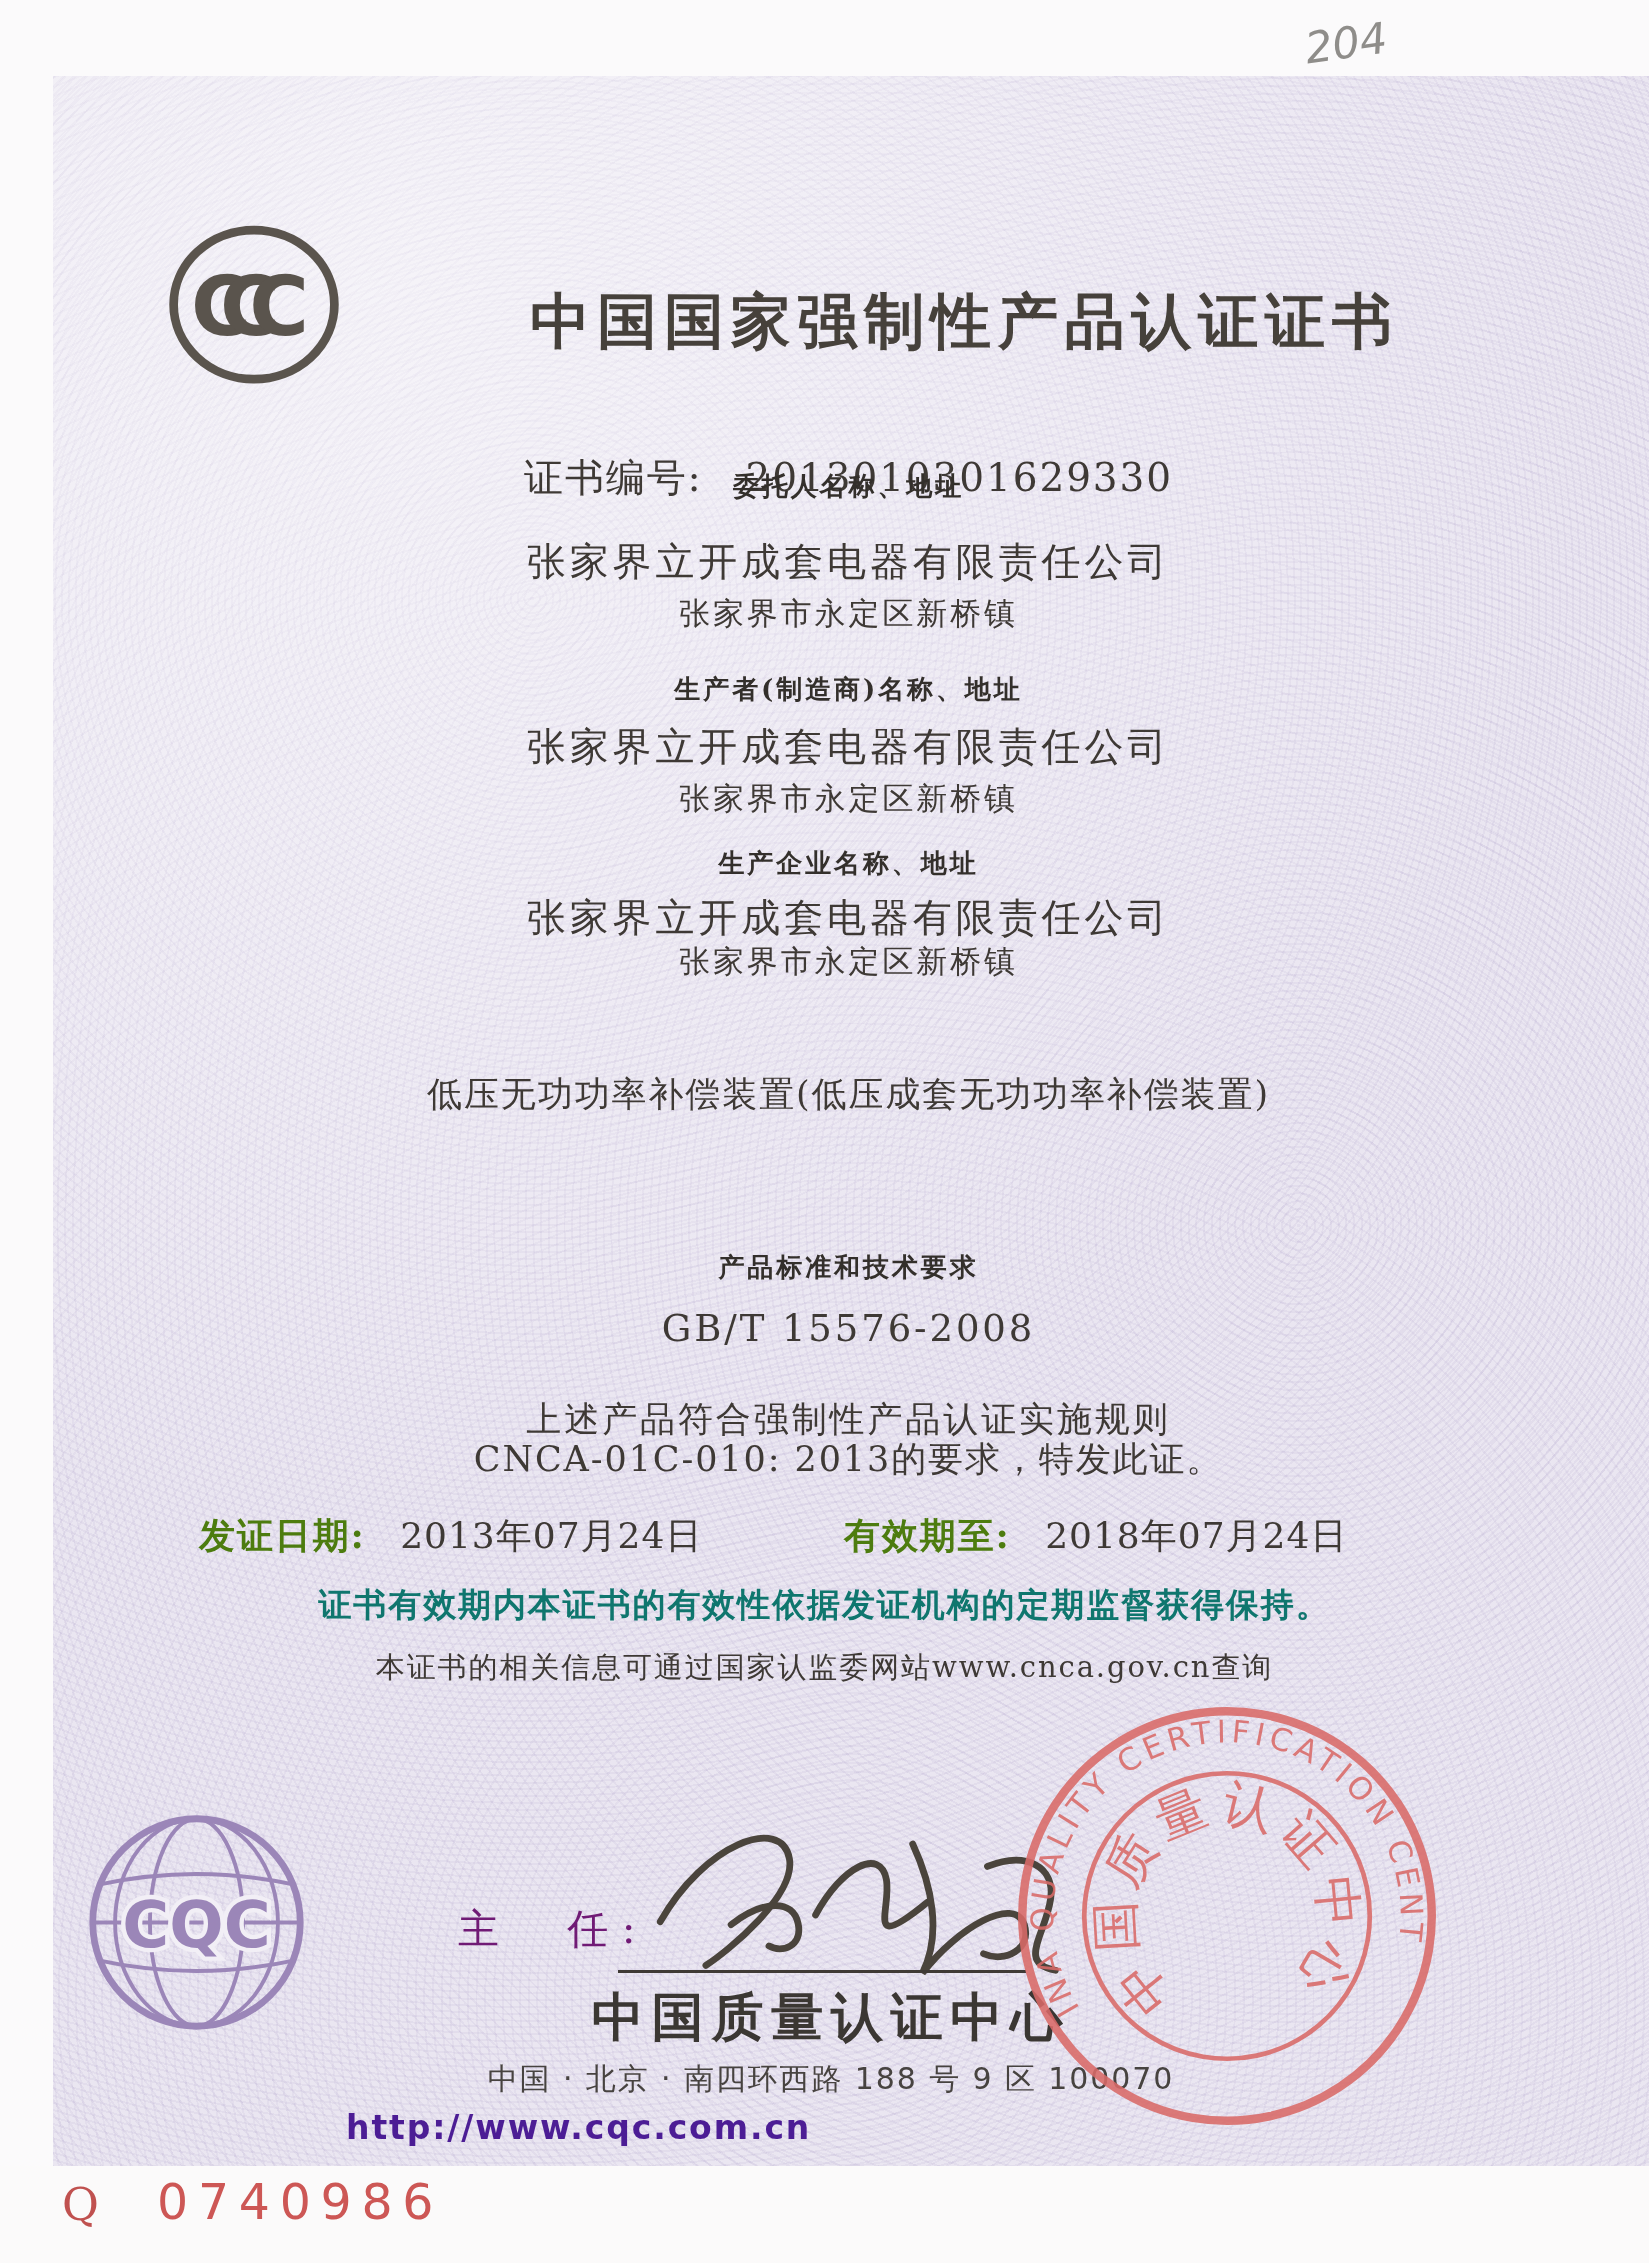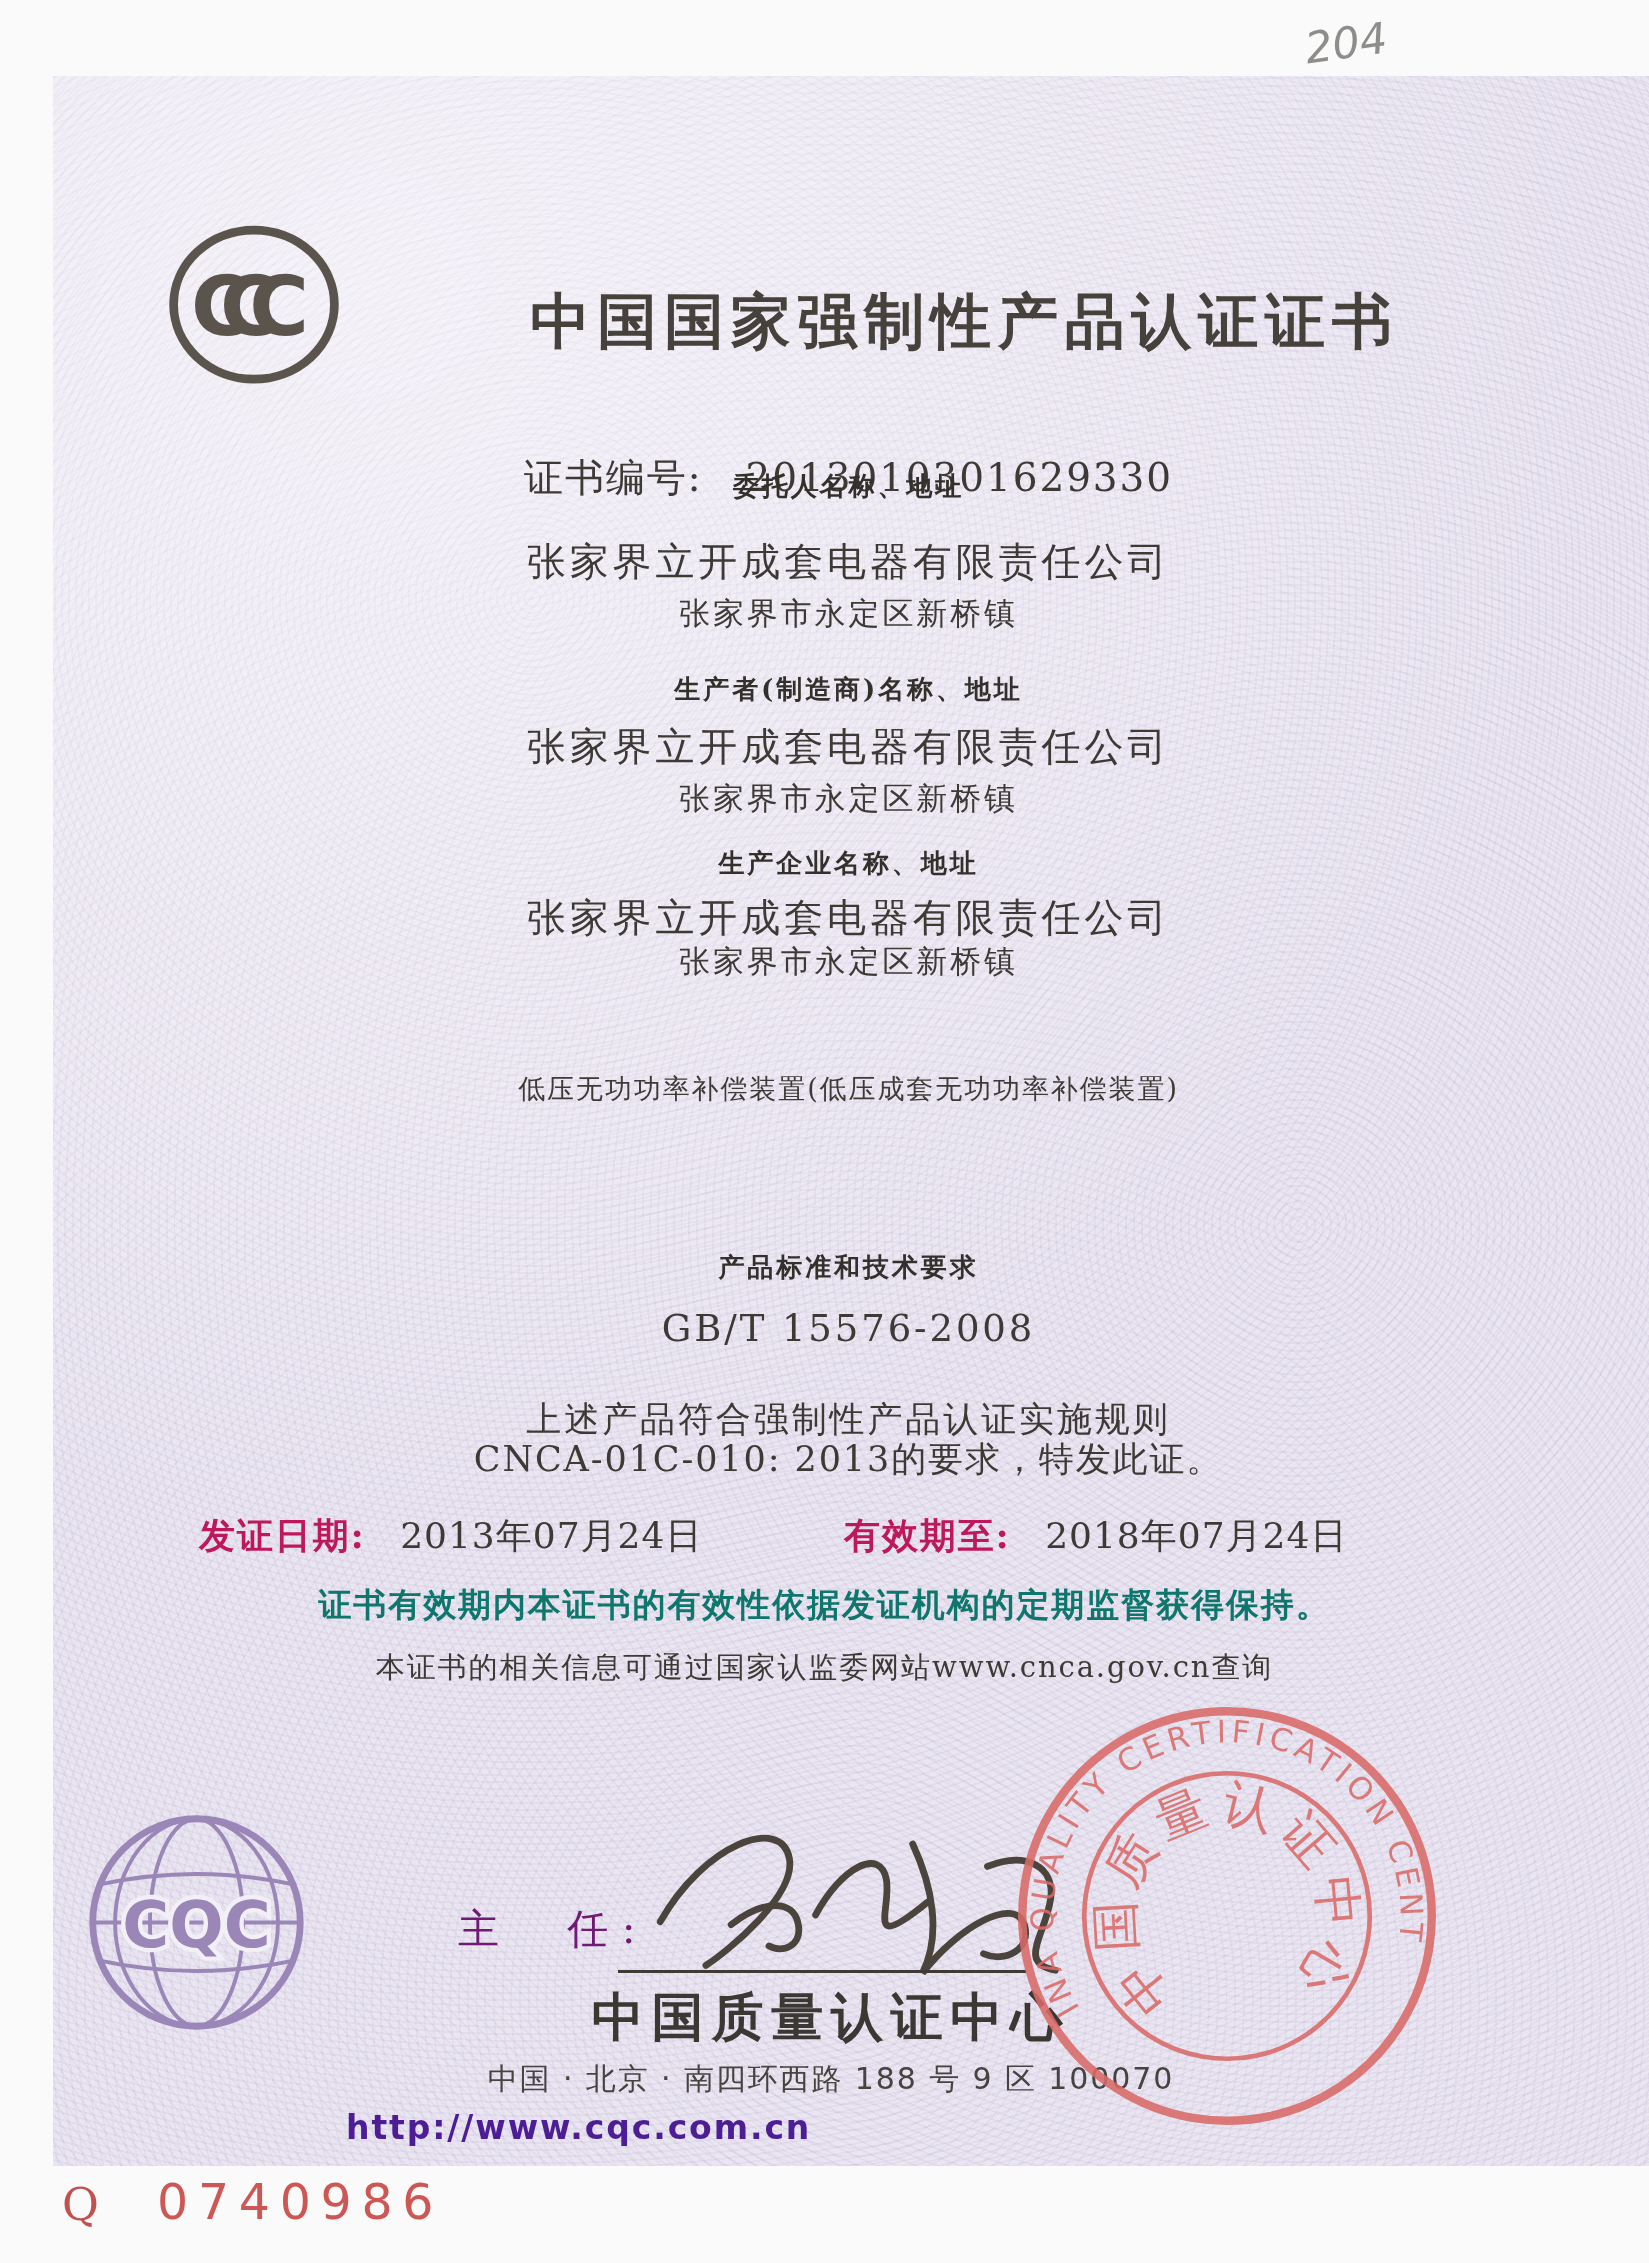--- a/index.html
+++ b/index.html
@@ -32,21 +32,21 @@
   #ccc-logo{position:absolute;left:109px;top:144px;}
   #cert-title{top:206px;font-size:60px;letter-spacing:6.8px;font-weight:bold;color:#46413b;}
   #cert-number-line{top:375px;font-size:39px;letter-spacing:1.9px;}
   .section-heading{font-size:26px;font-weight:bold;letter-spacing:2.9px;color:#332f2b;}
   .company-name{font-size:39px;letter-spacing:3.9px;}
   .company-address{font-size:31px;letter-spacing:2.9px;}
   #spec-block{left:165px;top:1143px;width:1320px;font-size:30px;line-height:1.25;letter-spacing:1px;white-space:normal;}
   #dates-row{position:absolute;left:165px;top:1512px;width:1359px;height:49px;font-size:36px;}
   #issue-group{position:absolute;left:34px;top:0;white-space:nowrap;}
   #valid-group{position:absolute;left:679px;top:0;white-space:nowrap;}
-  .date-label{font-weight:bold;letter-spacing:1.9px;color:#be185d;}
+  .date-label{font-weight:bold;letter-spacing:1.9px;color:#4d7c0f;}
   .date-value{letter-spacing:1px;}
   #validity-note{top:1583px;font-size:33px;font-weight:bold;letter-spacing:1.9px;color:#0f766e;}
   #info-note{top:1648px;font-size:29px;letter-spacing:1.9px;}
 
   #cqc-logo{position:absolute;left:85px;top:1811px;}
   #director-label{position:absolute;left:458px;top:1902px;font-size:41px;letter-spacing:13.6px;white-space:nowrap;color:#701a75;}
   #signature{position:absolute;left:636px;top:1810px;}
   #signature-line{position:absolute;left:618px;top:1970px;width:408px;height:2.9px;background:#3f3a35;}
   #issuer-name{position:absolute;left:346px;top:1983px;width:970px;text-align:center;font-size:52px;font-weight:bold;letter-spacing:7.8px;color:#3b3733;}
   #issuer-address{position:absolute;left:346px;top:2059px;width:970px;text-align:center;font-size:30px;letter-spacing:1.9px;color:#474340;}
@@ -88,21 +88,21 @@
     <div class="line company-address" style="top:517px;">张家界市永定区新桥镇</div>
 
     <div class="line section-heading" style="top:596px;">生产者(制造商)名称、地址</div>
     <div class="line company-name" style="top:644px;">张家界立开成套电器有限责任公司</div>
     <div class="line company-address" style="top:702px;">张家界市永定区新桥镇</div>
 
     <div class="line section-heading" style="top:770px;">生产企业名称、地址</div>
     <div class="line company-name" style="top:815px;">张家界立开成套电器有限责任公司</div>
     <div class="line company-address" style="top:865px;">张家界市永定区新桥镇</div>
 
-    <div class="line" style="top:995px;font-size:27px;letter-spacing:1.9px;">低压无功功率补偿装置(低压成套无功功率补偿装置)</div>
+    <div class="line" style="top:995px;font-size:35px;letter-spacing:1.9px;">低压无功功率补偿装置(低压成套无功功率补偿装置)</div>
 
     <div class="line section-heading" style="top:1174px;">产品标准和技术要求</div>
     <div class="line" style="top:1231px;font-size:37px;letter-spacing:2.9px;">GB/T 15576-2008</div>
 
     <div class="line" style="top:1320px;font-size:35px;letter-spacing:2.9px;">上述产品符合强制性产品认证实施规则</div>
     <div class="line" style="top:1360px;font-size:35px;letter-spacing:1.9px;">CNCA-01C-010: 2013的要求，特发此证。</div>
 
   </div>
 
   <div id="dates-row">

